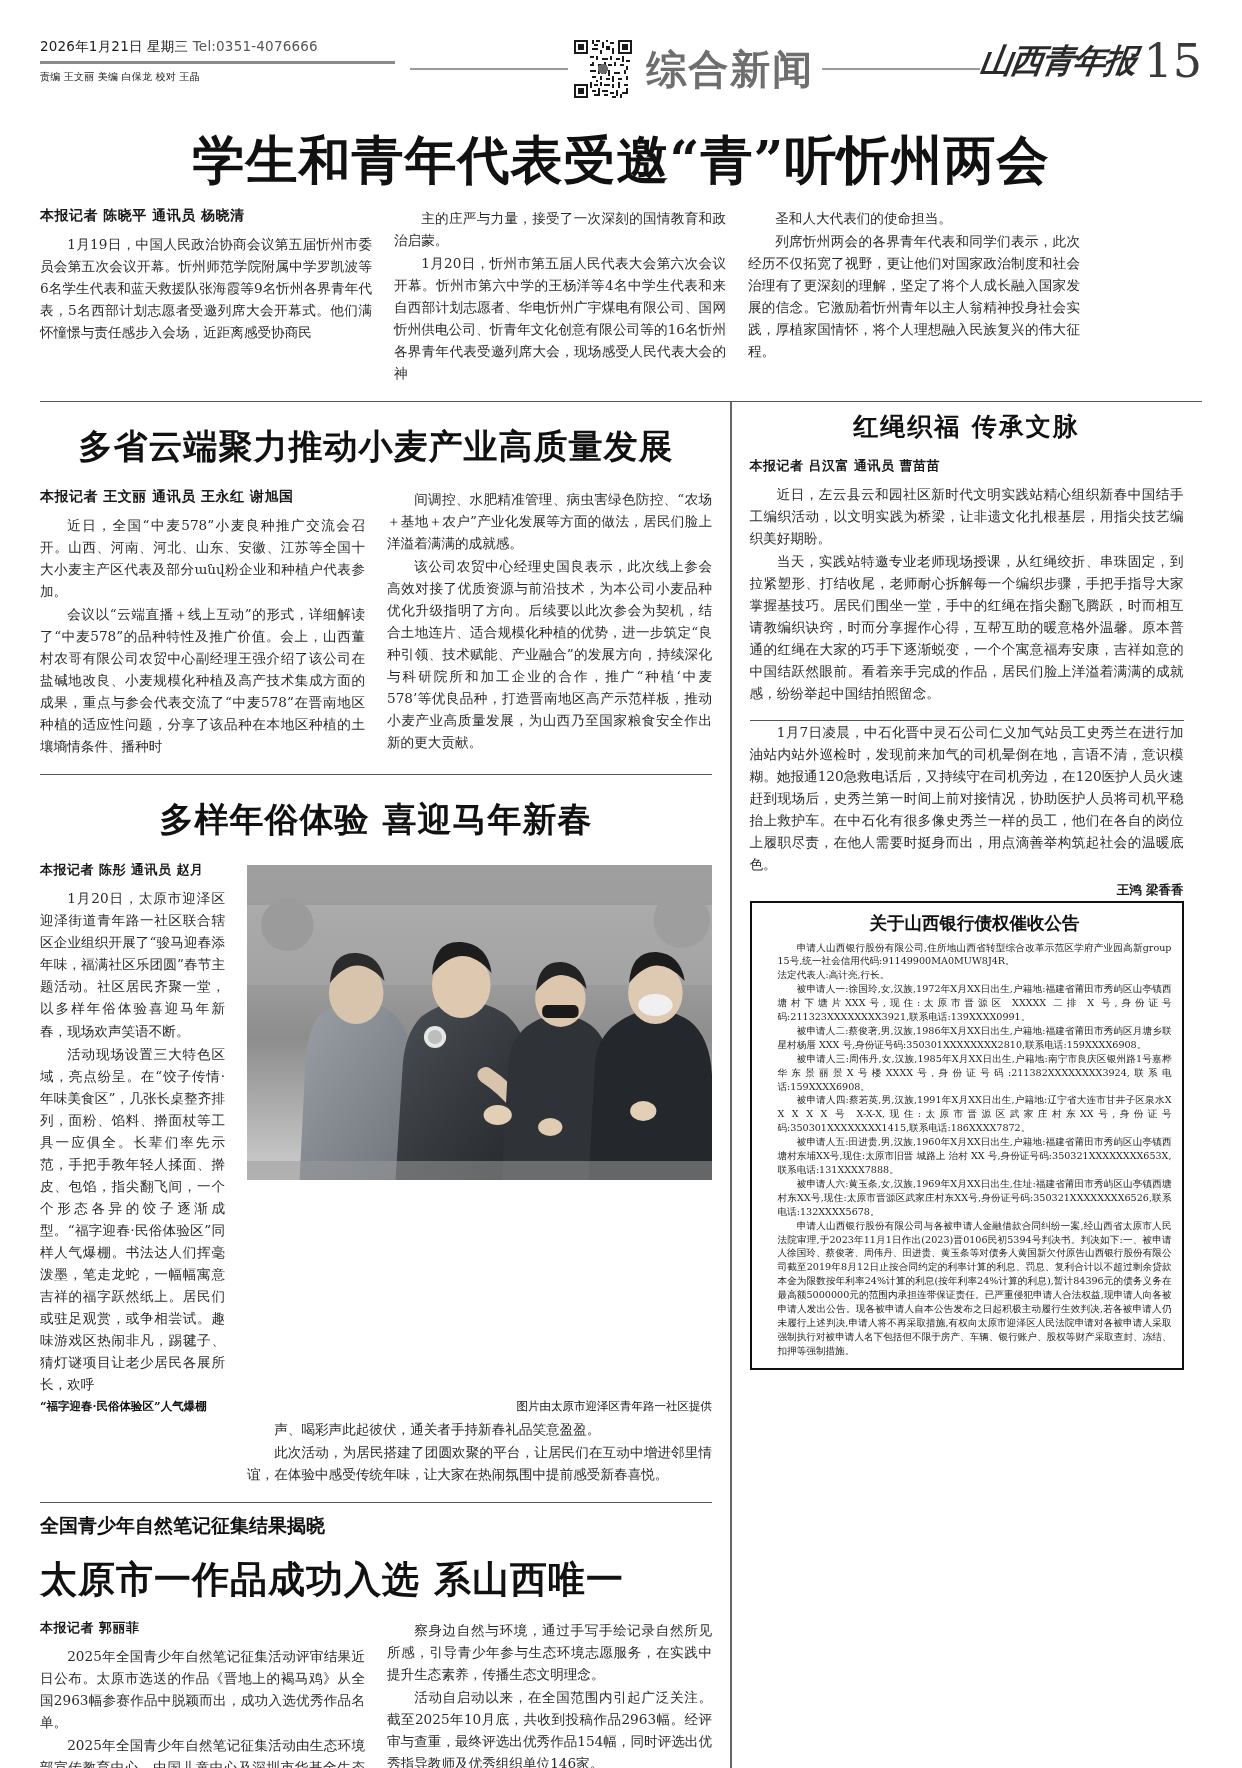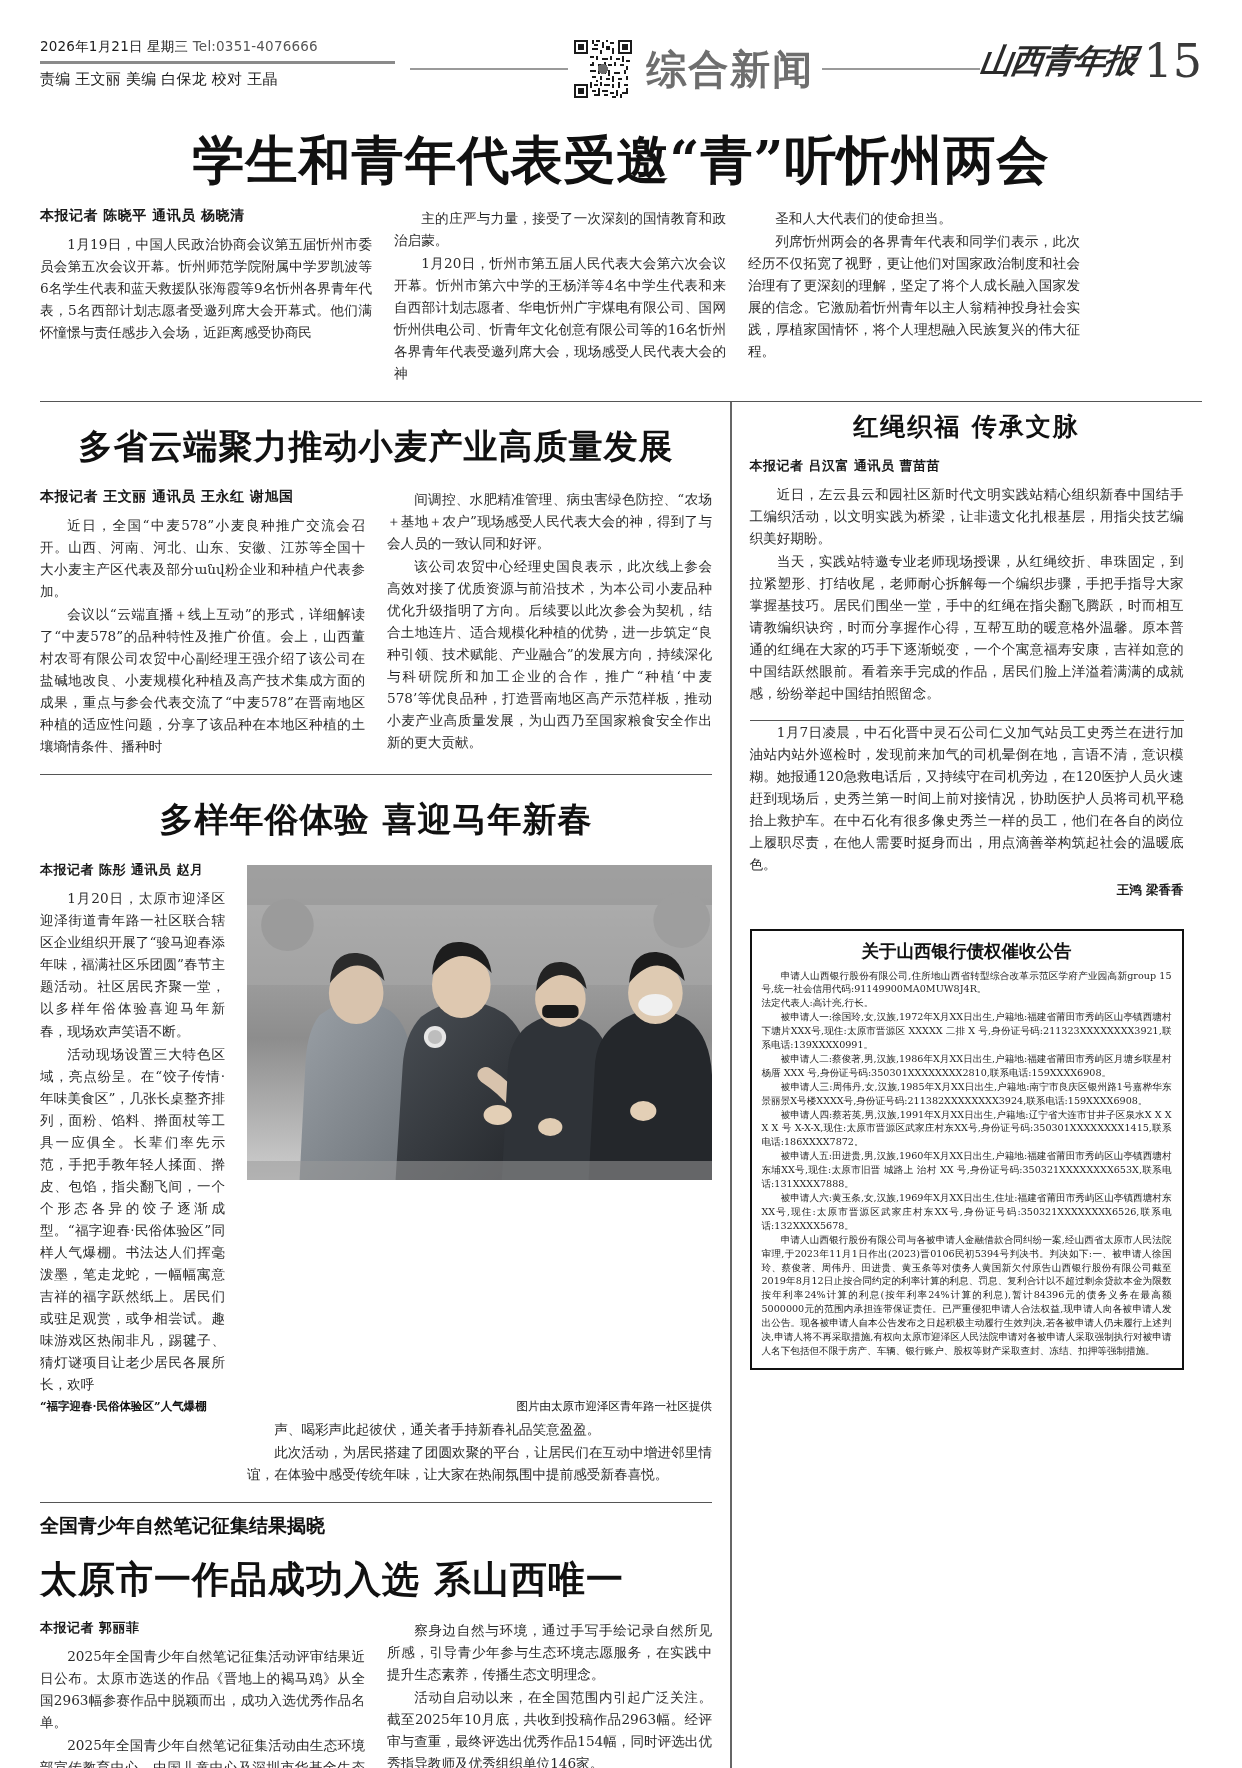--- a/index.html
+++ b/index.html
@@ -13,21 +13,21 @@
     overflow:hidden;
   }
   .page { width:1242px; height:1468px; padding:34px 40px 10px 40px; position:relative; }
 
   
   .masthead { display:flex; align-items:flex-start; height:72px; }
   .mh-left { width:370px; padding-top:4px; }
   .mh-line1 { font-size:13.5px; letter-spacing:.2px; white-space:nowrap; }
   .mh-line1 .tel { color:#555; font-family:"DejaVu Sans",sans-serif; }
   .mh-rule { height:3px; background:#8a8a8a; margin:5px 0 6px 0; width:355px; }
-  .mh-line2 { font-size:15px; letter-spacing:.2px; white-space:nowrap; }
+  .mh-line2 { font-size:10px; letter-spacing:.2px; white-space:nowrap; }
   .mh-center { flex:1; display:flex; align-items:center; justify-content:center; padding-top:6px; }
   .dash { height:2px; background:#9a9a9a; flex:1; min-width:20px; }
   .qr { width:58px; height:58px; margin:0 6px; position:relative; background:#fff; }
   .qr svg { display:block; }
   .section-name {
     font-family:"DejaVu Serif","Liberation Serif",serif;
     font-size:40px; font-weight:700; color:#6e6e6e;
     letter-spacing:2px; padding:0 8px; line-height:1;
   }
   .mh-right { display:flex; align-items:center; padding-top:4px; }
@@ -103,21 +103,21 @@
   .photo svg { display:block; width:100%; height:100%; }
   .caption-row {
     display:flex; justify-content:space-between;
     font-size:11.5px; color:#111; margin-top:3px;
     font-family:"DejaVu Serif","Liberation Serif",serif;
   }
   .caption-row .cap-l { font-weight:700; }
   .caption-row .cap-r { }
 
   
-  .debt-box { border:2px solid #111; padding:8px 10px 10px 10px; margin-top:30px; }
+  .debt-box { border:2px solid #111; padding:8px 10px 10px 26px; margin-top:2px; }
   .debt-title {
     font-family:"DejaVu Serif","Liberation Serif",serif;
     font-weight:700; font-size:17.5px; text-align:center; margin-bottom:6px; color:#111;
   }
   .debt-p {
     font-size:9.6px; line-height:1.45; text-align:justify;
     text-indent:2em; margin:0; color:#1f1f1f;
     font-family:"DejaVu Serif","Liberation Serif",serif;
   }
   .debt-p.noind { text-indent:0; }
@@ -255,21 +255,21 @@
 
       <div>
         <div class="head2">多省云端聚力推动小麦产业高质量发展</div>
         <div class="cols2">
           <div class="col">
             <div class="byline">本报记者 王文丽  通讯员 王永红  谢旭国</div>
             <p class="body">近日，全国“中麦578”小麦良种推广交流会召开。山西、河南、河北、山东、安徽、江苏等全国十大小麦主产区代表及部分անվ粉企业和种植户代表参加。</p>
             <p class="body">会议以“云端直播＋线上互动”的形式，详细解读了“中麦578”的品种特性及推广价值。会上，山西董村农哥有限公司农贸中心副经理王强介绍了该公司在盐碱地改良、小麦规模化种植及高产技术集成方面的成果，重点与参会代表交流了“中麦578”在晋南地区种植的适应性问题，分享了该品种在本地区种植的土壤墒情条件、播种时</p>
           </div>
           <div class="col">
-            <p class="body">间调控、水肥精准管理、病虫害绿色防控、“农场＋基地＋农户”现场感受人民代表大会的神，得到了与会人员的一致认同和好评。</p>
+            <p class="body">间调控、水肥精准管理、病虫害绿色防控、“农场＋基地＋农户”产业化发展等方面的做法，居民们脸上洋溢着满满的成就感。</p>
             <p class="body">该公司农贸中心经理史国良表示，此次线上参会高效对接了优质资源与前沿技术，为本公司小麦品种优化升级指明了方向。后续要以此次参会为契机，结合土地连片、适合规模化种植的优势，进一步筑定“良种引领、技术赋能、产业融合”的发展方向，持续深化与科研院所和加工企业的合作，推广“种植‘中麦578’等优良品种，打造晋南地区高产示范样板，推动小麦产业高质量发展，为山西乃至国家粮食安全作出新的更大贡献。</p>
           </div>
         </div>
       </div>
 
       <hr class="rule">
 
       <div>
         <div class="head2">多样年俗体验  喜迎马年新春</div>
         <div class="cols2">

